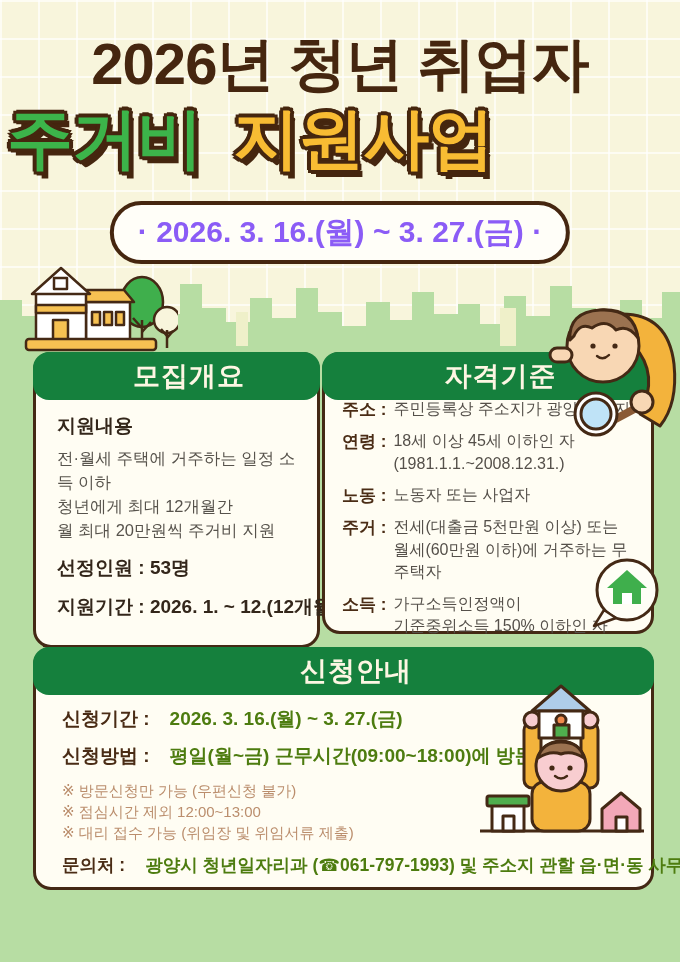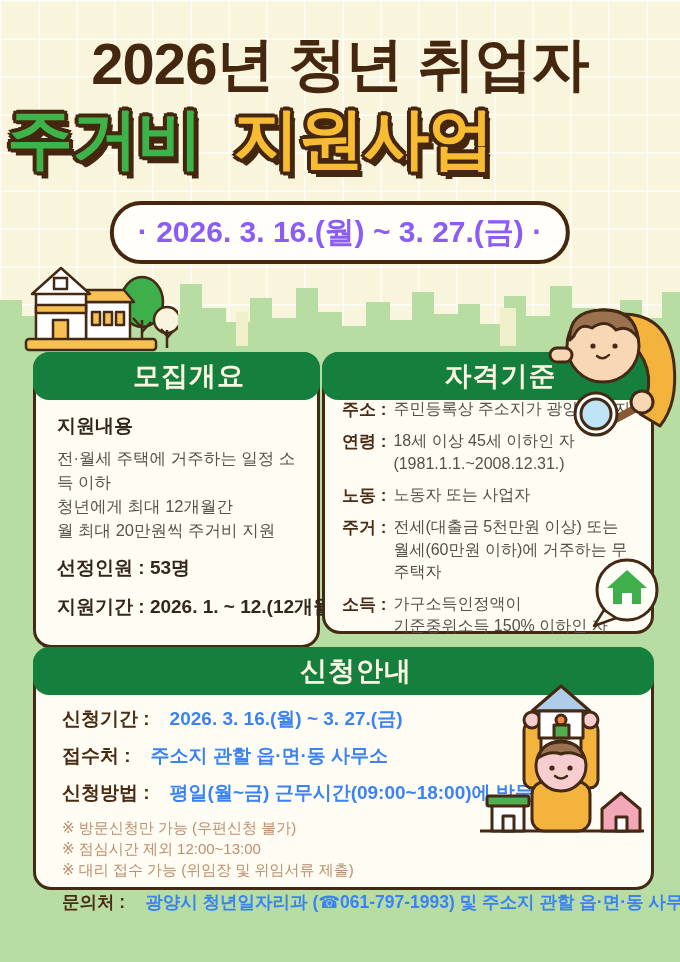--- a/index.html
+++ b/index.html
@@ -41,21 +41,21 @@
   .ov-line{font-size:16.5px;color:#57534c;line-height:24px;}
   .ov-strong{font-size:19px;font-weight:800;color:#33261a;margin-top:13px;white-space:nowrap;}
   .el-body{position:absolute;left:17px;top:43px;right:10px;}
   .el-row{display:flex;margin-bottom:9px;}
   .el-label{flex:0 0 auto;font-size:17px;font-weight:800;color:#4a2c15;margin-right:7px;white-space:nowrap;}
   .el-lines{font-size:16px;color:#55504a;line-height:22.5px;}
   .el-note{font-size:15px;color:#bb8e6d;margin-top:3px;margin-left:44px;}
   .ap-body{position:absolute;left:26px;top:56px;right:16px;}
   .ap-row{display:flex;margin-bottom:11px;font-size:19px;font-weight:800;white-space:nowrap;}
   .ap-label{color:#4a2c15;margin-right:20px;}
-  .ap-text{color:#3b82f6;text-align:right;}
+  .ap-text{color:#4d7c0f;text-align:right;}
   .ap-note{font-size:15px;color:#bb8e6d;line-height:21px;}
   .ap-contact{display:flex;margin-top:10px;font-size:17.5px;font-weight:800;white-space:nowrap;}
   
   .illus{position:absolute;display:block;}
   .il-house{left:24px;top:262px;z-index:2;}
   .il-woman{left:36px;top:550px;z-index:2;}
   .il-boy{left:548px;top:294px;z-index:4;}
   .il-bubble{left:588px;top:556px;z-index:4;}
   .il-holder{left:476px;top:684px;z-index:4;}
   
@@ -201,24 +201,20 @@
   </svg>
 
   <div class="card card-application">
     <div class="card-header">신청안내</div>
     <div class="ap-body">
       <div class="ap-row">
         <span class="ap-label">신청기간 :</span>
         <span class="ap-text">2026. 3. 16.(월) ~ 3. 27.(금)</span>
       </div>
       <div class="ap-row">
-        <span class="ap-label">접수처 :</span>
-        <span class="ap-text">주소지 관할 읍·면·동 사무소</span>
-      </div>
-      <div class="ap-row">
         <span class="ap-label">신청방법 :</span>
         <span class="ap-text">평일(월~금) 근무시간(09:00~18:00)에 방문 신청</span>
       </div>
       <div class="ap-note">※ 방문신청만 가능 (우편신청 불가)</div>
       <div class="ap-note">※ 점심시간 제외 12:00~13:00</div>
       <div class="ap-note">※ 대리 접수 가능 (위임장 및 위임서류 제출)</div>
       <div class="ap-contact">
         <span class="ap-label">문의처 :</span>
         <span class="ap-text">광양시 청년일자리과 (☎061-797-1993) 및 주소지 관할 읍·면·동 사무소</span>
       </div>

